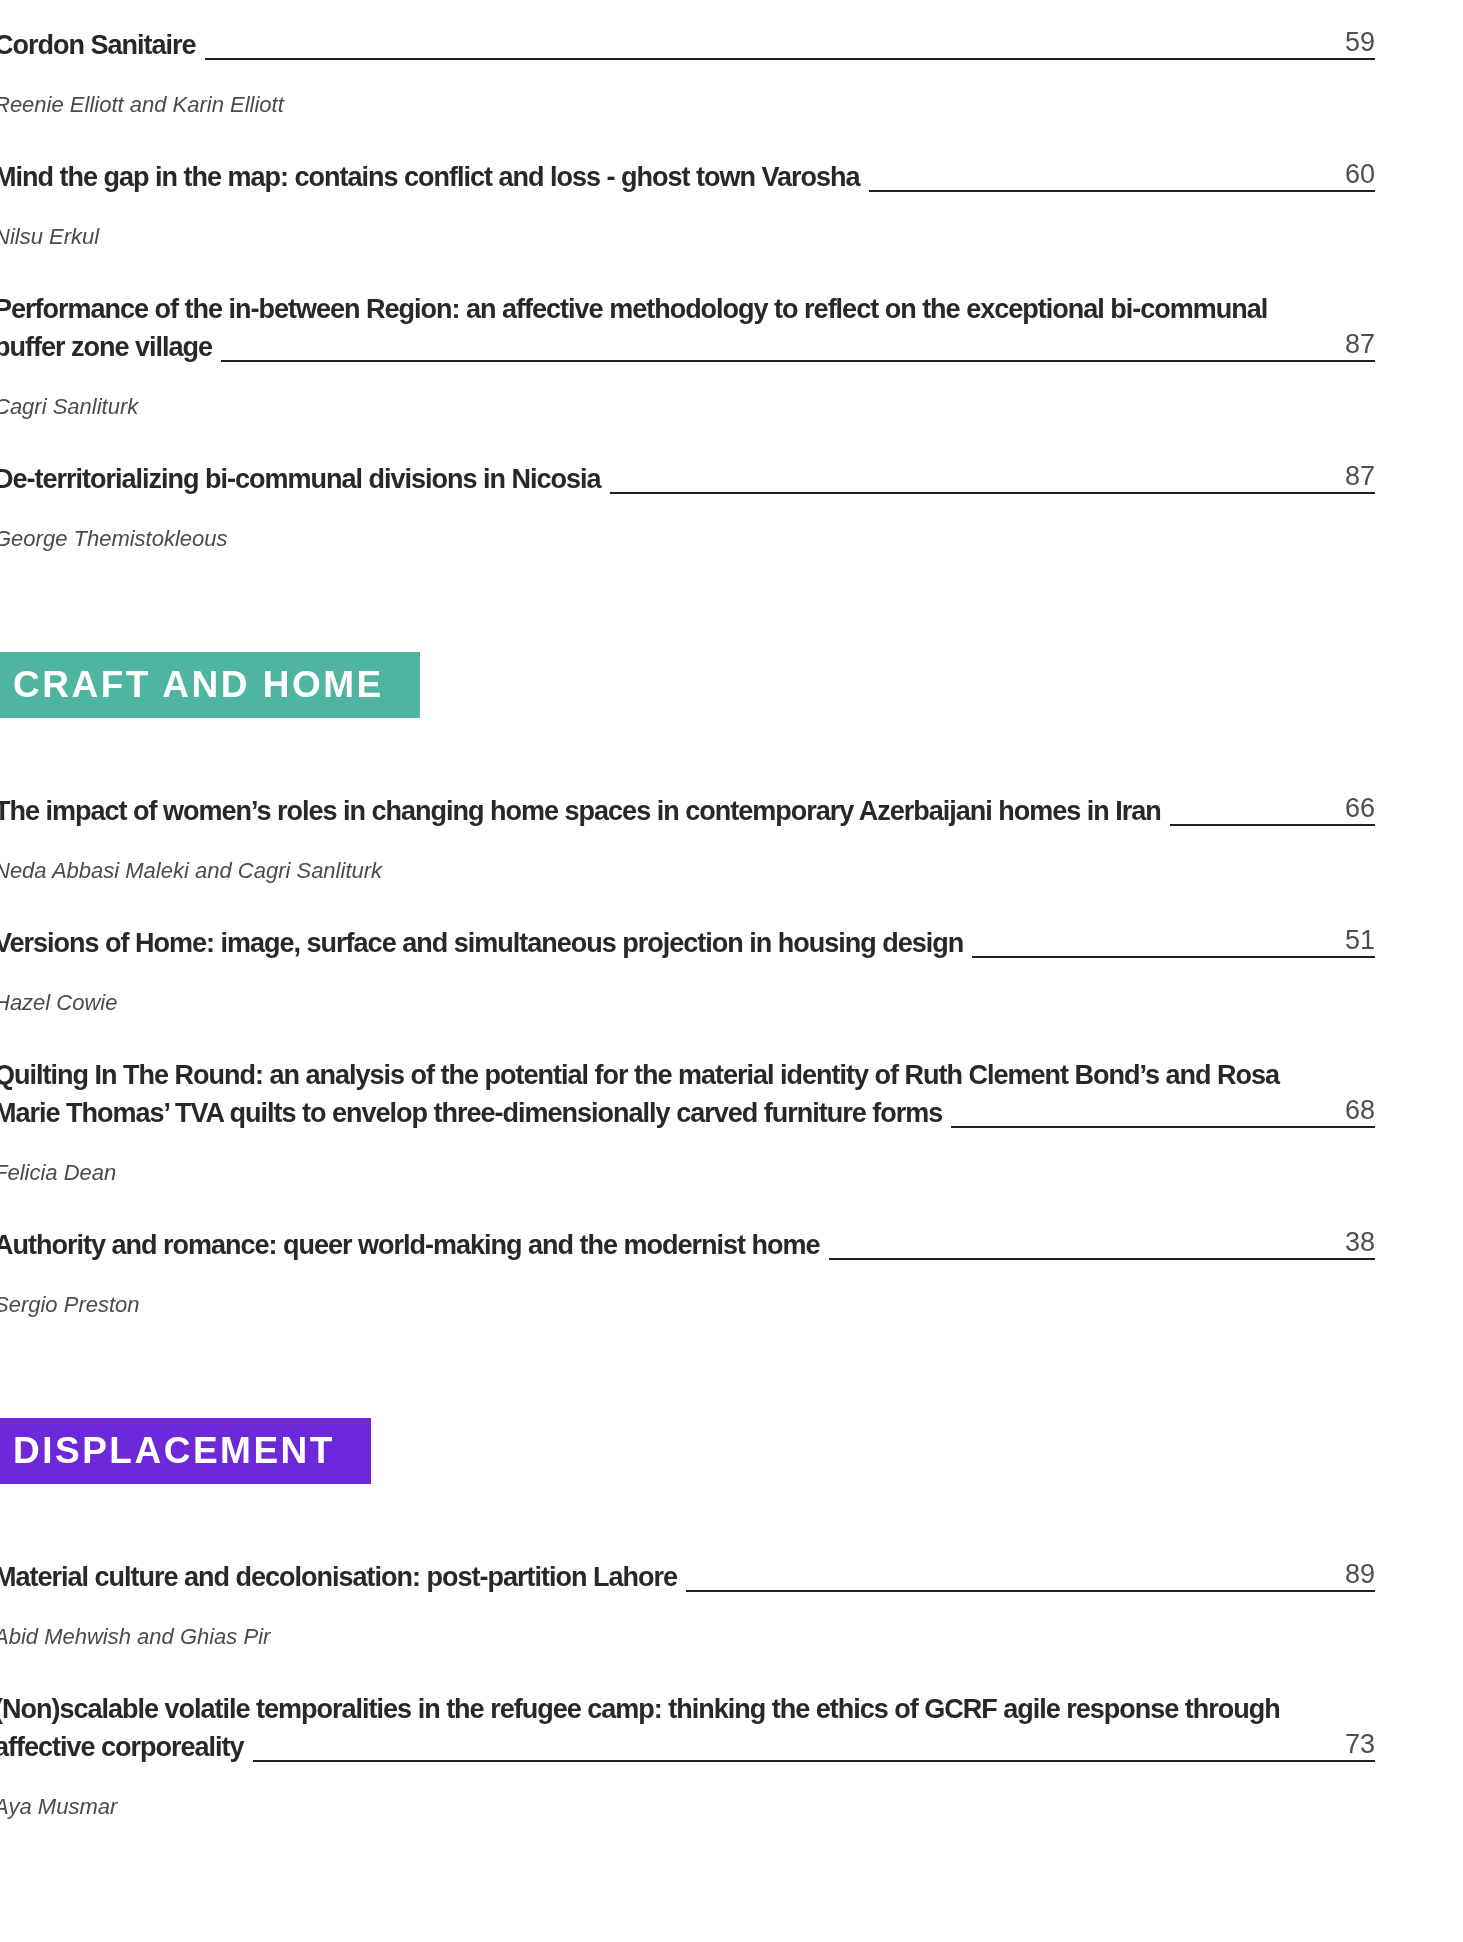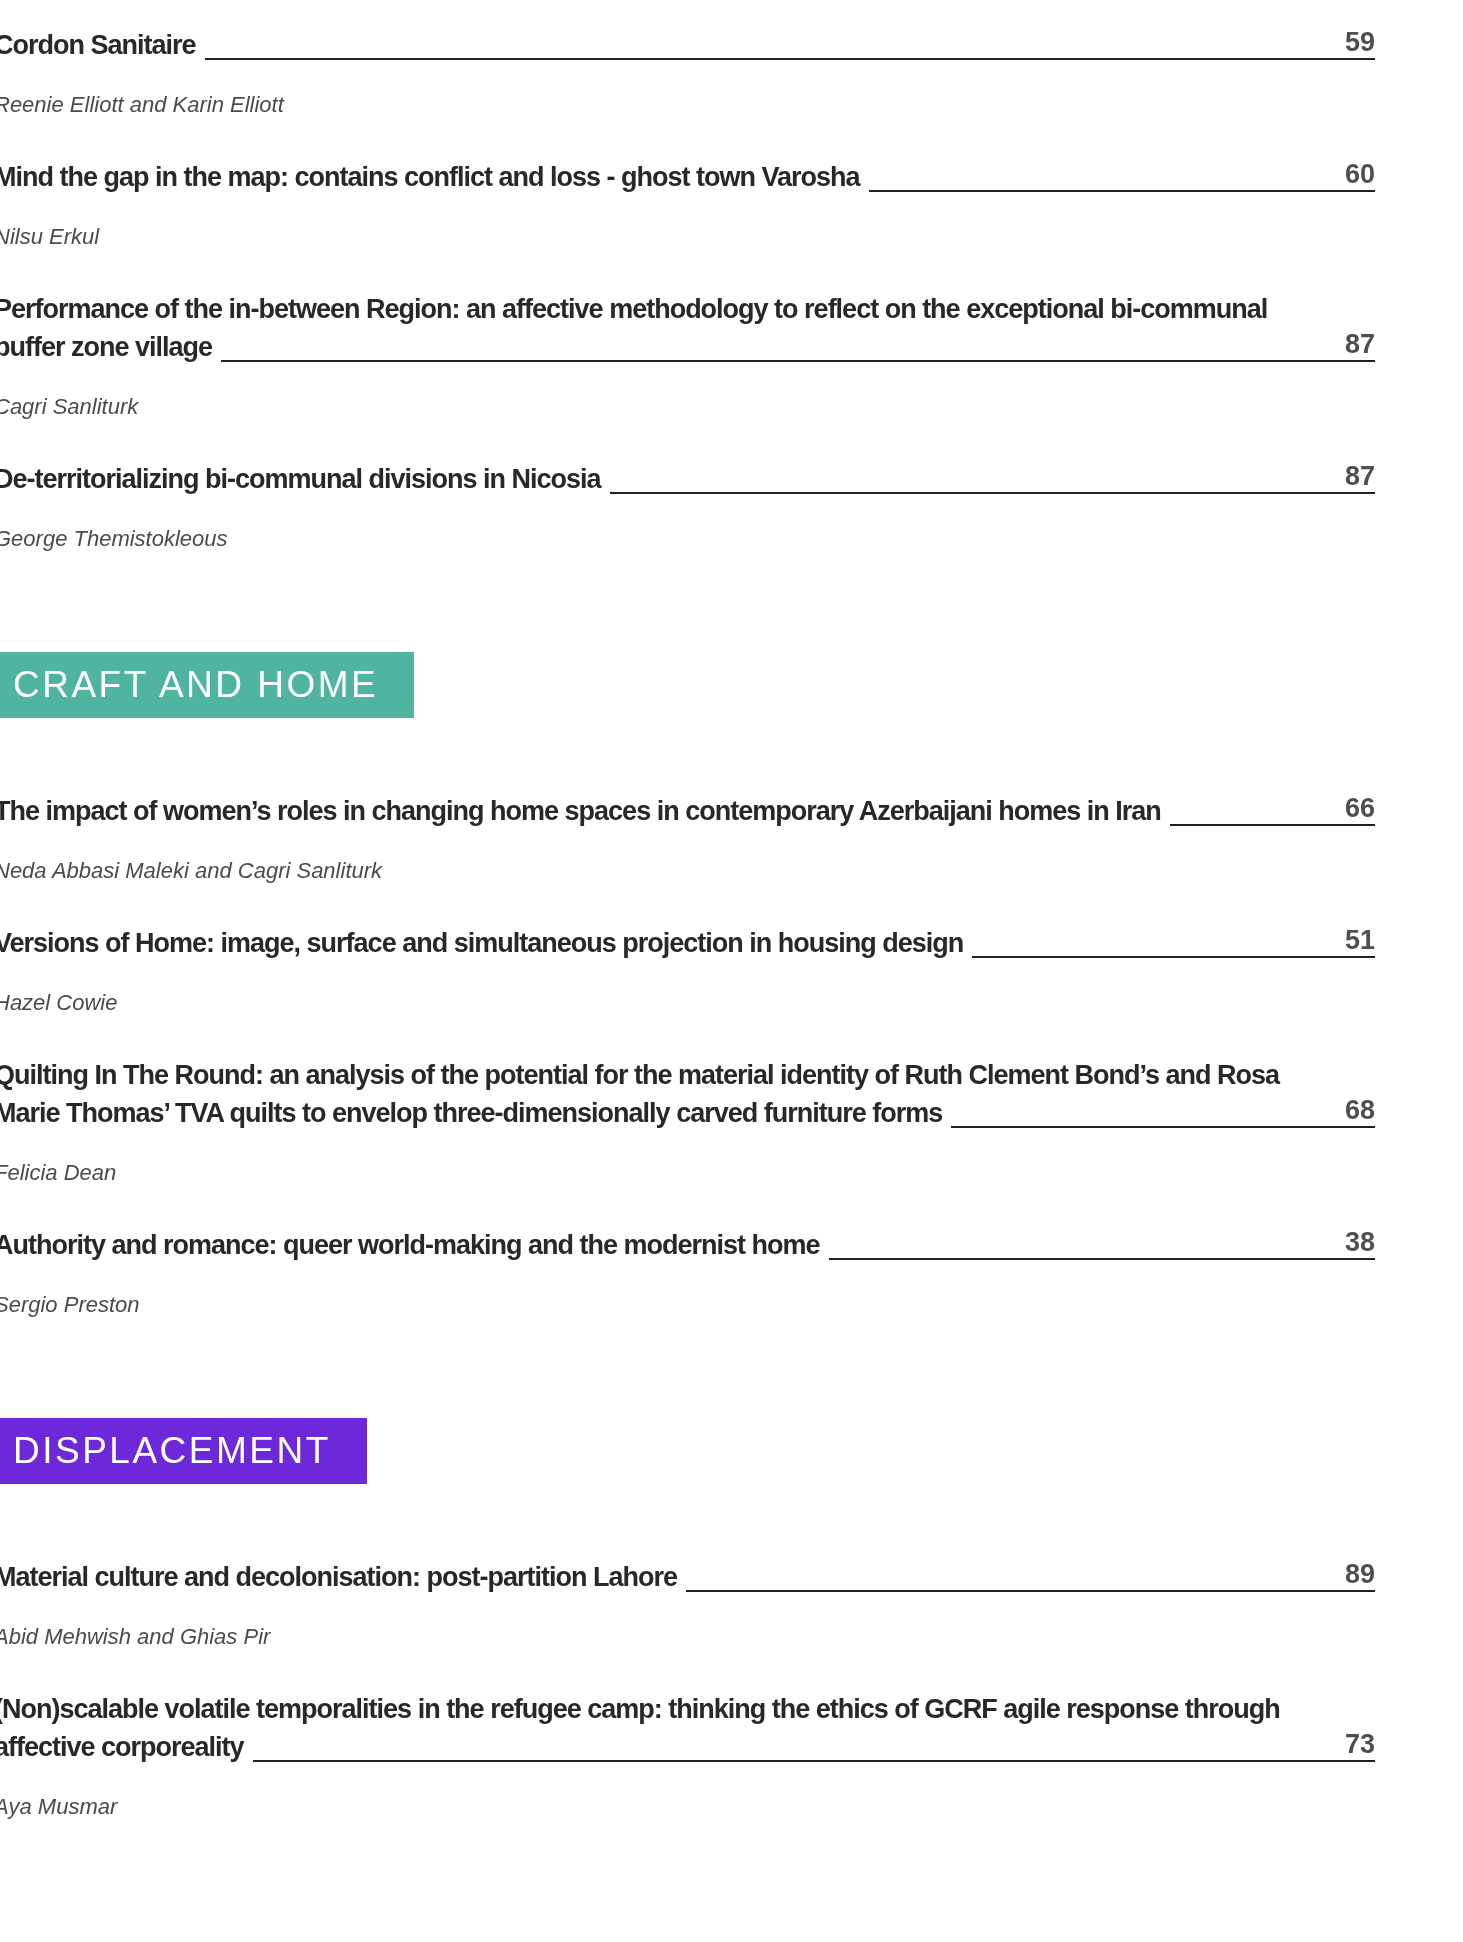--- a/index.html
+++ b/index.html
@@ -27,21 +27,21 @@
     flex: 1 1 0;
     min-width: 0;
     display: flex;
     justify-content: flex-end;
     align-items: flex-end;
     align-self: flex-end;
     margin: 0 0 4px 9px;
     border-bottom: 2px solid #231f20;
   }
   .page-num {
-    font-weight: 700;
+    font-weight: 400;
     font-size: 27px;
     letter-spacing: 0;
     color: #4f4f4f;
     line-height: 1;
     padding: 0 0 2px 10px;
     white-space: nowrap;
   }
   .entry-author {
     margin: 26px 0 0 -6px;
     font-style: italic;
@@ -52,21 +52,21 @@
     white-space: nowrap;
   }
   .section-banner {
     display: inline-block;
     height: 66px;
     line-height: 66px;
     margin: 60px 0 74px 0;
     padding: 0 36px 0 13px;
     color: #ffffff;
     font-size: 37px;
-    font-weight: 400;
+    font-weight: 700;
     letter-spacing: 2.5px;
     white-space: nowrap;
   }
   .banner-teal { background: #4fb5a0; }
   .banner-blue { background: #6d28d9; }
 </style>
 </head>
 <body>
 
 <main>

